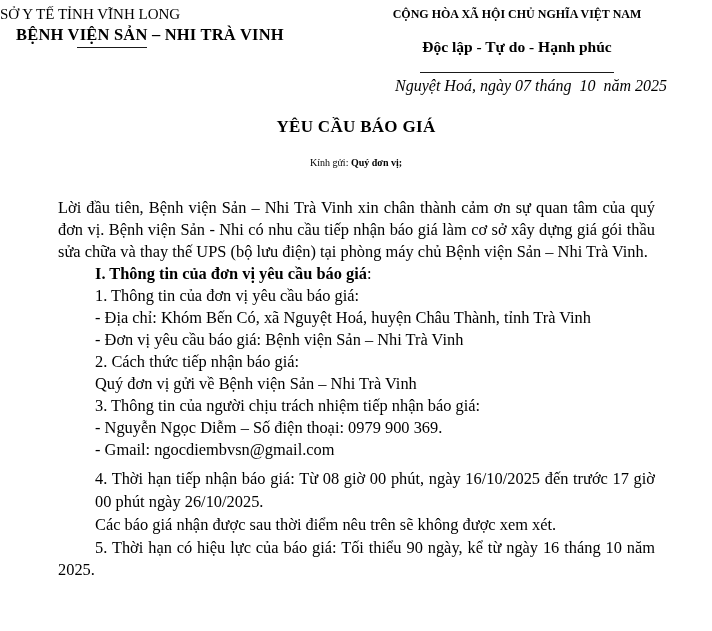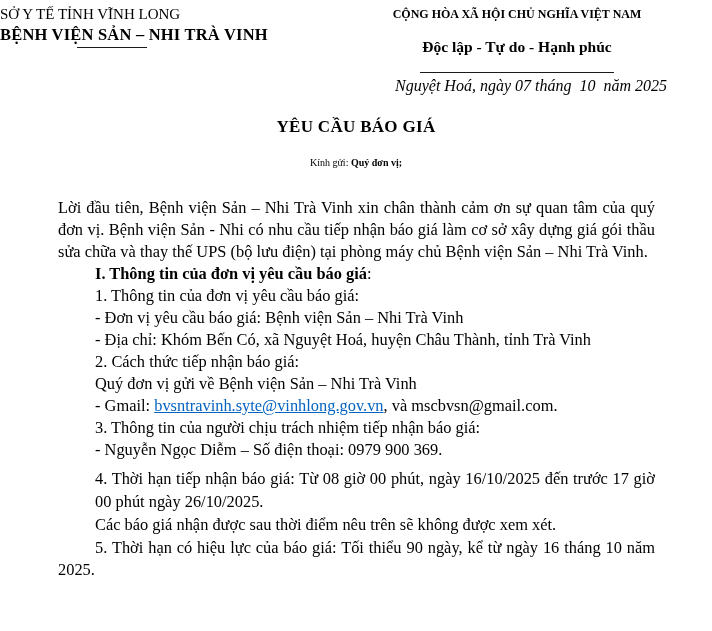--- a/index.html
+++ b/index.html
@@ -16,21 +16,21 @@
   .page{
     position:relative;
     width:712px;height:631px;
     background:var(--color-page);
     overflow:hidden;
   }
   
   .header{display:flex;padding-top:4px;}
   .header-left{width:322px;text-align:left;line-height:20px;}
   .header-left .dept{font-size:15px;}
-  .header-left .org{font-size:16.5px;font-weight:bold;line-height:21px;letter-spacing:.2px;}
+  .header-left .org{font-size:16.5px;font-weight:bold;line-height:21px;letter-spacing:.2px;padding-left:16px;}
   .org-underline{width:70px;height:0;border-top:1.6px solid #1a1a1a;margin:2px 0 0 77px;}
   .header-right{flex:1;text-align:center;line-height:20px;}
   .header-right .national-title{font-size:12px;font-weight:bold;}
   .header-right .motto{
     display:inline-block;font-size:15.5px;font-weight:bold;
     border-bottom:1.6px solid #1a1a1a;padding:0 2px 15px 2px;margin-top:13px;
   }
   .dateline{
     margin-top:4px;text-align:right;padding-right:45px;
     font-style:italic;font-size:16px;white-space:pre-wrap;
@@ -79,29 +79,29 @@
     <span>Kính gửi: </span><span class="recipient">Quý đơn vị;</span>
   </div>
 
   <div class="body-text">
 
     <div class="para-justify">Lời đầu tiên, Bệnh viện Sản – Nhi Trà Vinh xin chân thành cảm ơn sự quan tâm của quý đơn vị. Bệnh viện Sản - Nhi có nhu cầu tiếp nhận báo giá làm cơ sở xây dựng giá gói thầu sửa chữa và thay thế UPS (bộ lưu điện) tại phòng máy chủ Bệnh viện Sản – Nhi Trà Vinh.</div>
 
     <div class="indent"><b>I. Thông tin của đơn vị yêu cầu báo giá</b><span>:</span></div>
 
     <div class="indent line">1. Thông tin của đơn vị yêu cầu báo giá:</div>
+    <div class="indent line">- Địa chỉ: Khóm Bến Có, xã Nguyệt Hoá, huyện Châu Thành, tỉnh Trà Vinh</div>
     <div class="indent line">- Đơn vị yêu cầu báo giá: Bệnh viện Sản – Nhi Trà Vinh</div>
-    <div class="indent line">- Địa chỉ: Khóm Bến Có, xã Nguyệt Hoá, huyện Châu Thành, tỉnh Trà Vinh</div>
     <div class="indent line">2. Cách thức tiếp nhận báo giá:</div>
     <div class="indent line">Quý đơn vị gửi về Bệnh viện Sản – Nhi Trà Vinh</div>
 
-    <div class="indent line"><span>- Gmail: </span><a class="email-link">bvsntravinh.syte@vinhlong.gov.vn</a><span>, và mscbvsn@gmail.com.</span></div>
 
     <div class="indent line">3. Thông tin của người chịu trách nhiệm tiếp nhận báo giá:</div>
     <div class="indent line">- Nguyễn Ngọc Diễm – Số điện thoại: 0979 900 369.</div>
+    <div class="indent line">- Gmail: ngocdiembvsn@gmail.com</div>
 
     <div class="block-indent para-justify sec4">4. Thời hạn tiếp nhận báo giá: Từ 08 giờ 00 phút, ngày 16/10/2025 đến trước 17 giờ 00 phút ngày 26/10/2025.</div>
 
     <div class="indent line late-note">Các báo giá nhận được sau thời điểm nêu trên sẽ không được xem xét.</div>
 
     <div class="first-indent para-justify sec5">5. Thời hạn có hiệu lực của báo giá: Tối thiểu 90 ngày, kể từ ngày 16 tháng 10 năm 2025.</div>
 
   </div>
 
 </div>

